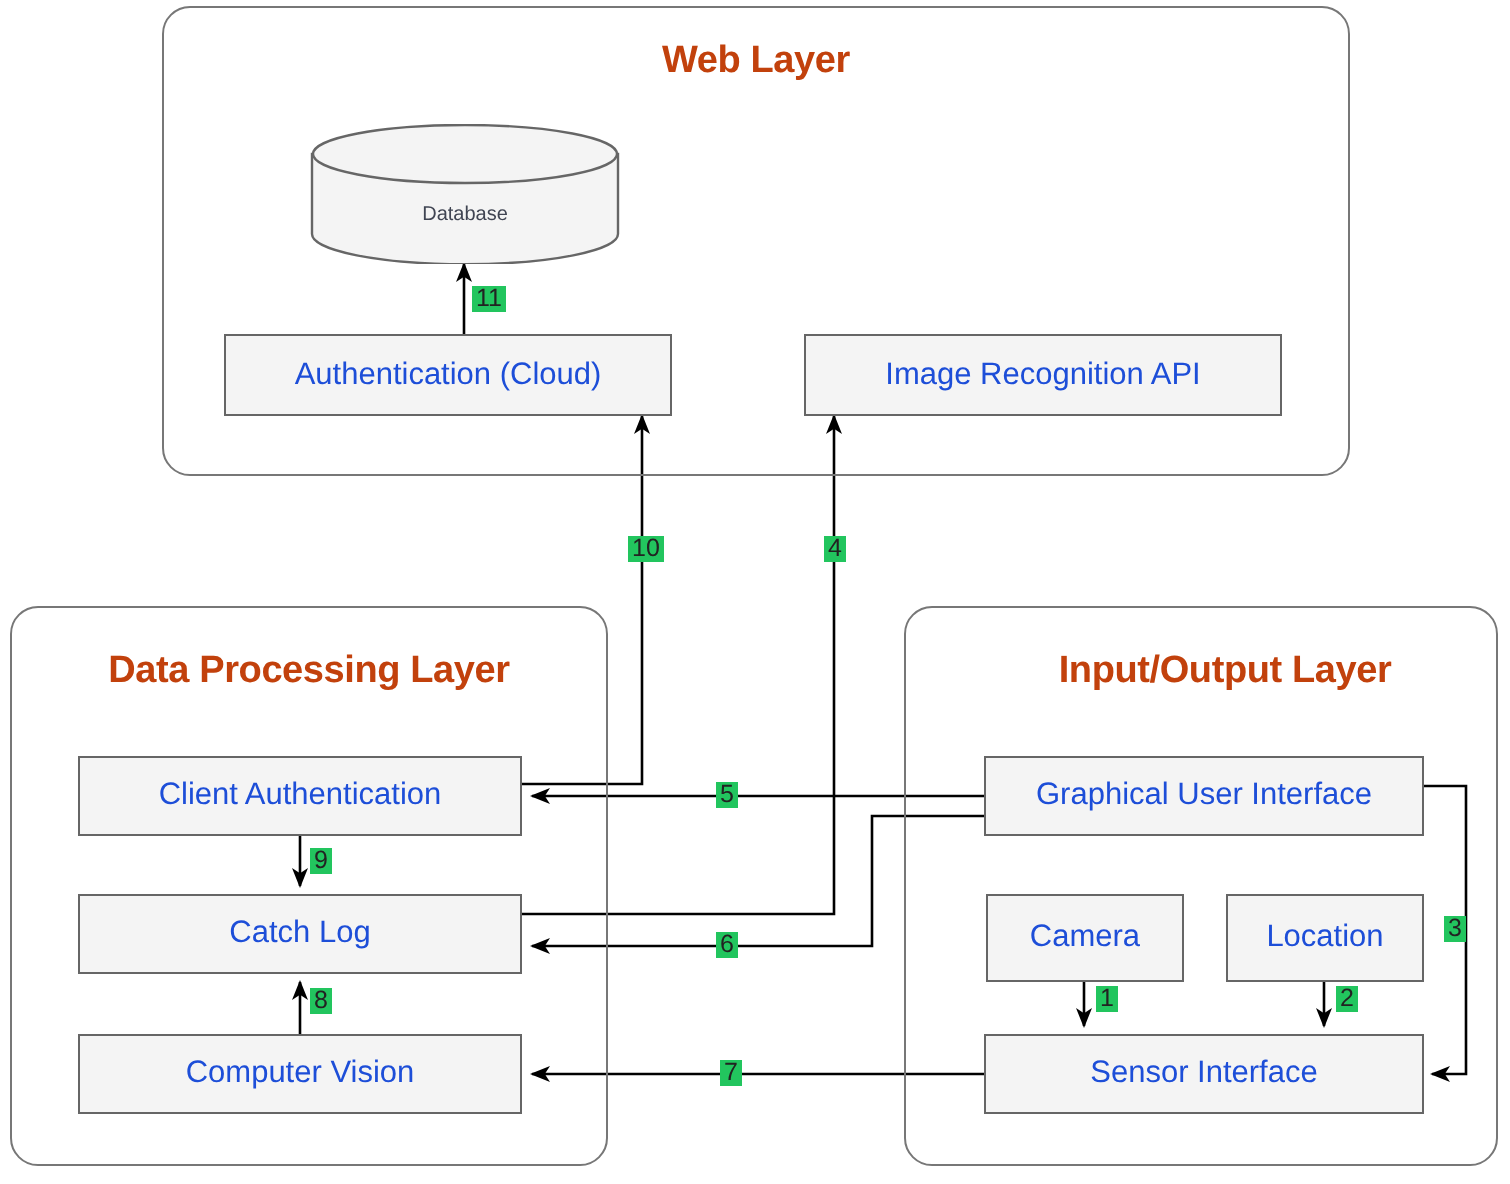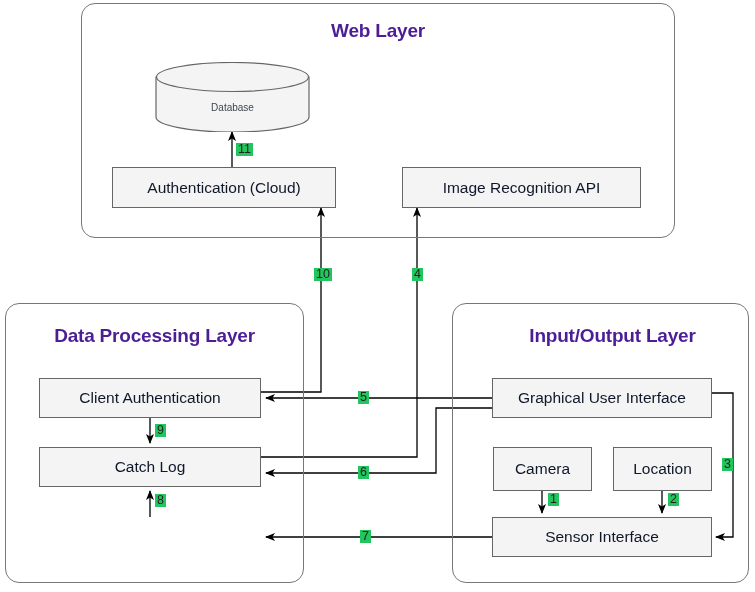--- a/index.html
+++ b/index.html
@@ -29,35 +29,35 @@
     position: absolute;
     border: 1px solid #777777;
     border-radius: 14px;
     background: transparent;
     box-sizing: border-box;
   }
   .layer-title {
     position: absolute;
     font-weight: bold;
     font-size: 19px;
-    color: #4c1d95;
+    color: #c2410c;
     text-align: center;
     white-space: nowrap;
     letter-spacing: -0.2px;
   }
   .node {
     position: absolute;
     border: 1px solid #666666;
     background: #f4f4f4;
     box-sizing: border-box;
     display: flex;
     align-items: center;
     justify-content: center;
     font-size: 15.5px;
-    color: #0f172a;
+    color: #1d4ed8;
     white-space: nowrap;
   }
   .cyl {
     position: absolute;
   }
   .cyl-label {
     position: absolute;
     width: 100%;
     text-align: center;
     font-size: 10px;
@@ -136,20 +136,23 @@
   <div class="layer-title" style="left:5px; top:325px; width:299px;">Data Processing Layer</div>
 
   <div class="node" style="left:39px; top:378px; width:222px; height:40px;">
     <span>Client Authentication</span>
   </div>
 
   <div class="node" style="left:39px; top:447px; width:222px; height:40px;">
     <span>Catch Log</span>
   </div>
 
+  <div class="node" style="left:39px; top:517px; width:222px; height:40px;">
+    <span>Computer Vision</span>
+  </div>
 
   <div class="layer-box" style="left:452px; top:303px; width:297px; height:280px;"></div>
   <div class="layer-title" style="left:464px; top:325px; width:297px;">Input/Output Layer</div>
 
   <div class="node" style="left:492px; top:378px; width:220px; height:40px;">
     <span>Graphical User Interface</span>
   </div>
 
   <div class="node" style="left:493px; top:447px; width:99px; height:44px;">
     <span>Camera</span>

